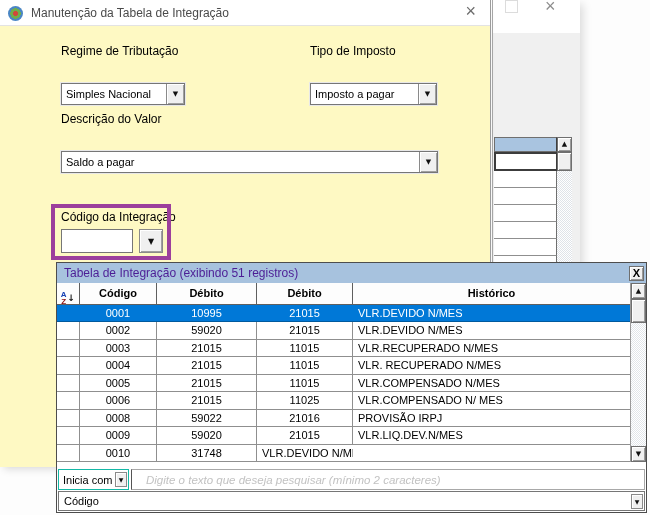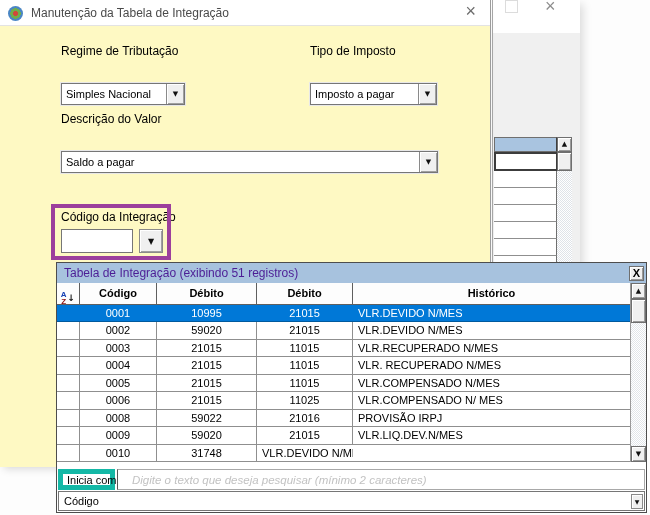--- a/index.html
+++ b/index.html
@@ -73,21 +73,21 @@
   .la { color:#1440b4; } .lz { color:#8c1010; }
   .sort-arrow { font-size:9px; line-height:9px; color:#111; font-family:"DejaVu Sans",sans-serif; }
   .tw-scrollbar { width:16px; height:100%; display:flex; flex-direction:column; background:#f3f3f3; border-left:1px solid #9a9a9a; }
   .sb-btn { height:16px; background:#f0f0f0; border:1px solid #6f6f6f;
     box-shadow:inset 1px 1px 0 #fff, inset -1px -1px 0 #9a9a9a;
     font-size:7px; text-align:center; line-height:14px; color:#111; font-family:"DejaVu Sans",sans-serif; }
   .sb-thumb { height:24px; background:#f0f0f0; border:1px solid #6f6f6f;
     box-shadow:inset 1px 1px 0 #fff, inset -1px -1px 0 #9a9a9a; }
   .sb-track { flex:1; background-image:conic-gradient(#ffffff 25%, #e2e6ea 0 50%, #ffffff 0 75%, #e2e6ea 0); background-size:2px 2px; }
   .tw-searchrow { position:absolute; left:1px; top:206px; width:587px; height:21px; display:flex; gap:2px; }
-  .mode-combo { width:57px; height:21px; background:#fff; border:5px solid #14b8a6; display:flex; align-items:center; }
+  .mode-combo { width:71px; height:21px; background:#fff; border:1px solid #14b8a6; display:flex; align-items:center; }
   .mode-combo > span:first-child { flex:1; font-size:11px; padding-left:4px; white-space:nowrap; }
   .mini-btn { width:12px; height:15px; margin-right:1px; background:#f0f0f0; border:1px solid #8a8a8a;
     box-shadow:inset 1px 1px 0 #fff; font-size:6px; color:#111; display:flex; align-items:center; justify-content:center;
     font-family:"DejaVu Sans",sans-serif; }
   .search-input { flex:1; height:21px; background:#fff; border:1px solid #a8a8a8; border-left:1px solid #555;
     font-size:11.5px; padding-left:14px; font-family:"Liberation Sans",sans-serif; color:#333; }
   .search-input::placeholder { font-style:italic; color:#c2c2c2; }
   .field-combo { position:absolute; left:1px; top:228px; width:587px; height:20px; background:#fff; border:1px solid #767676;
     display:flex; align-items:center; }
   .field-combo > span:first-child { flex:1; font-size:11px; padding-left:5px; }

